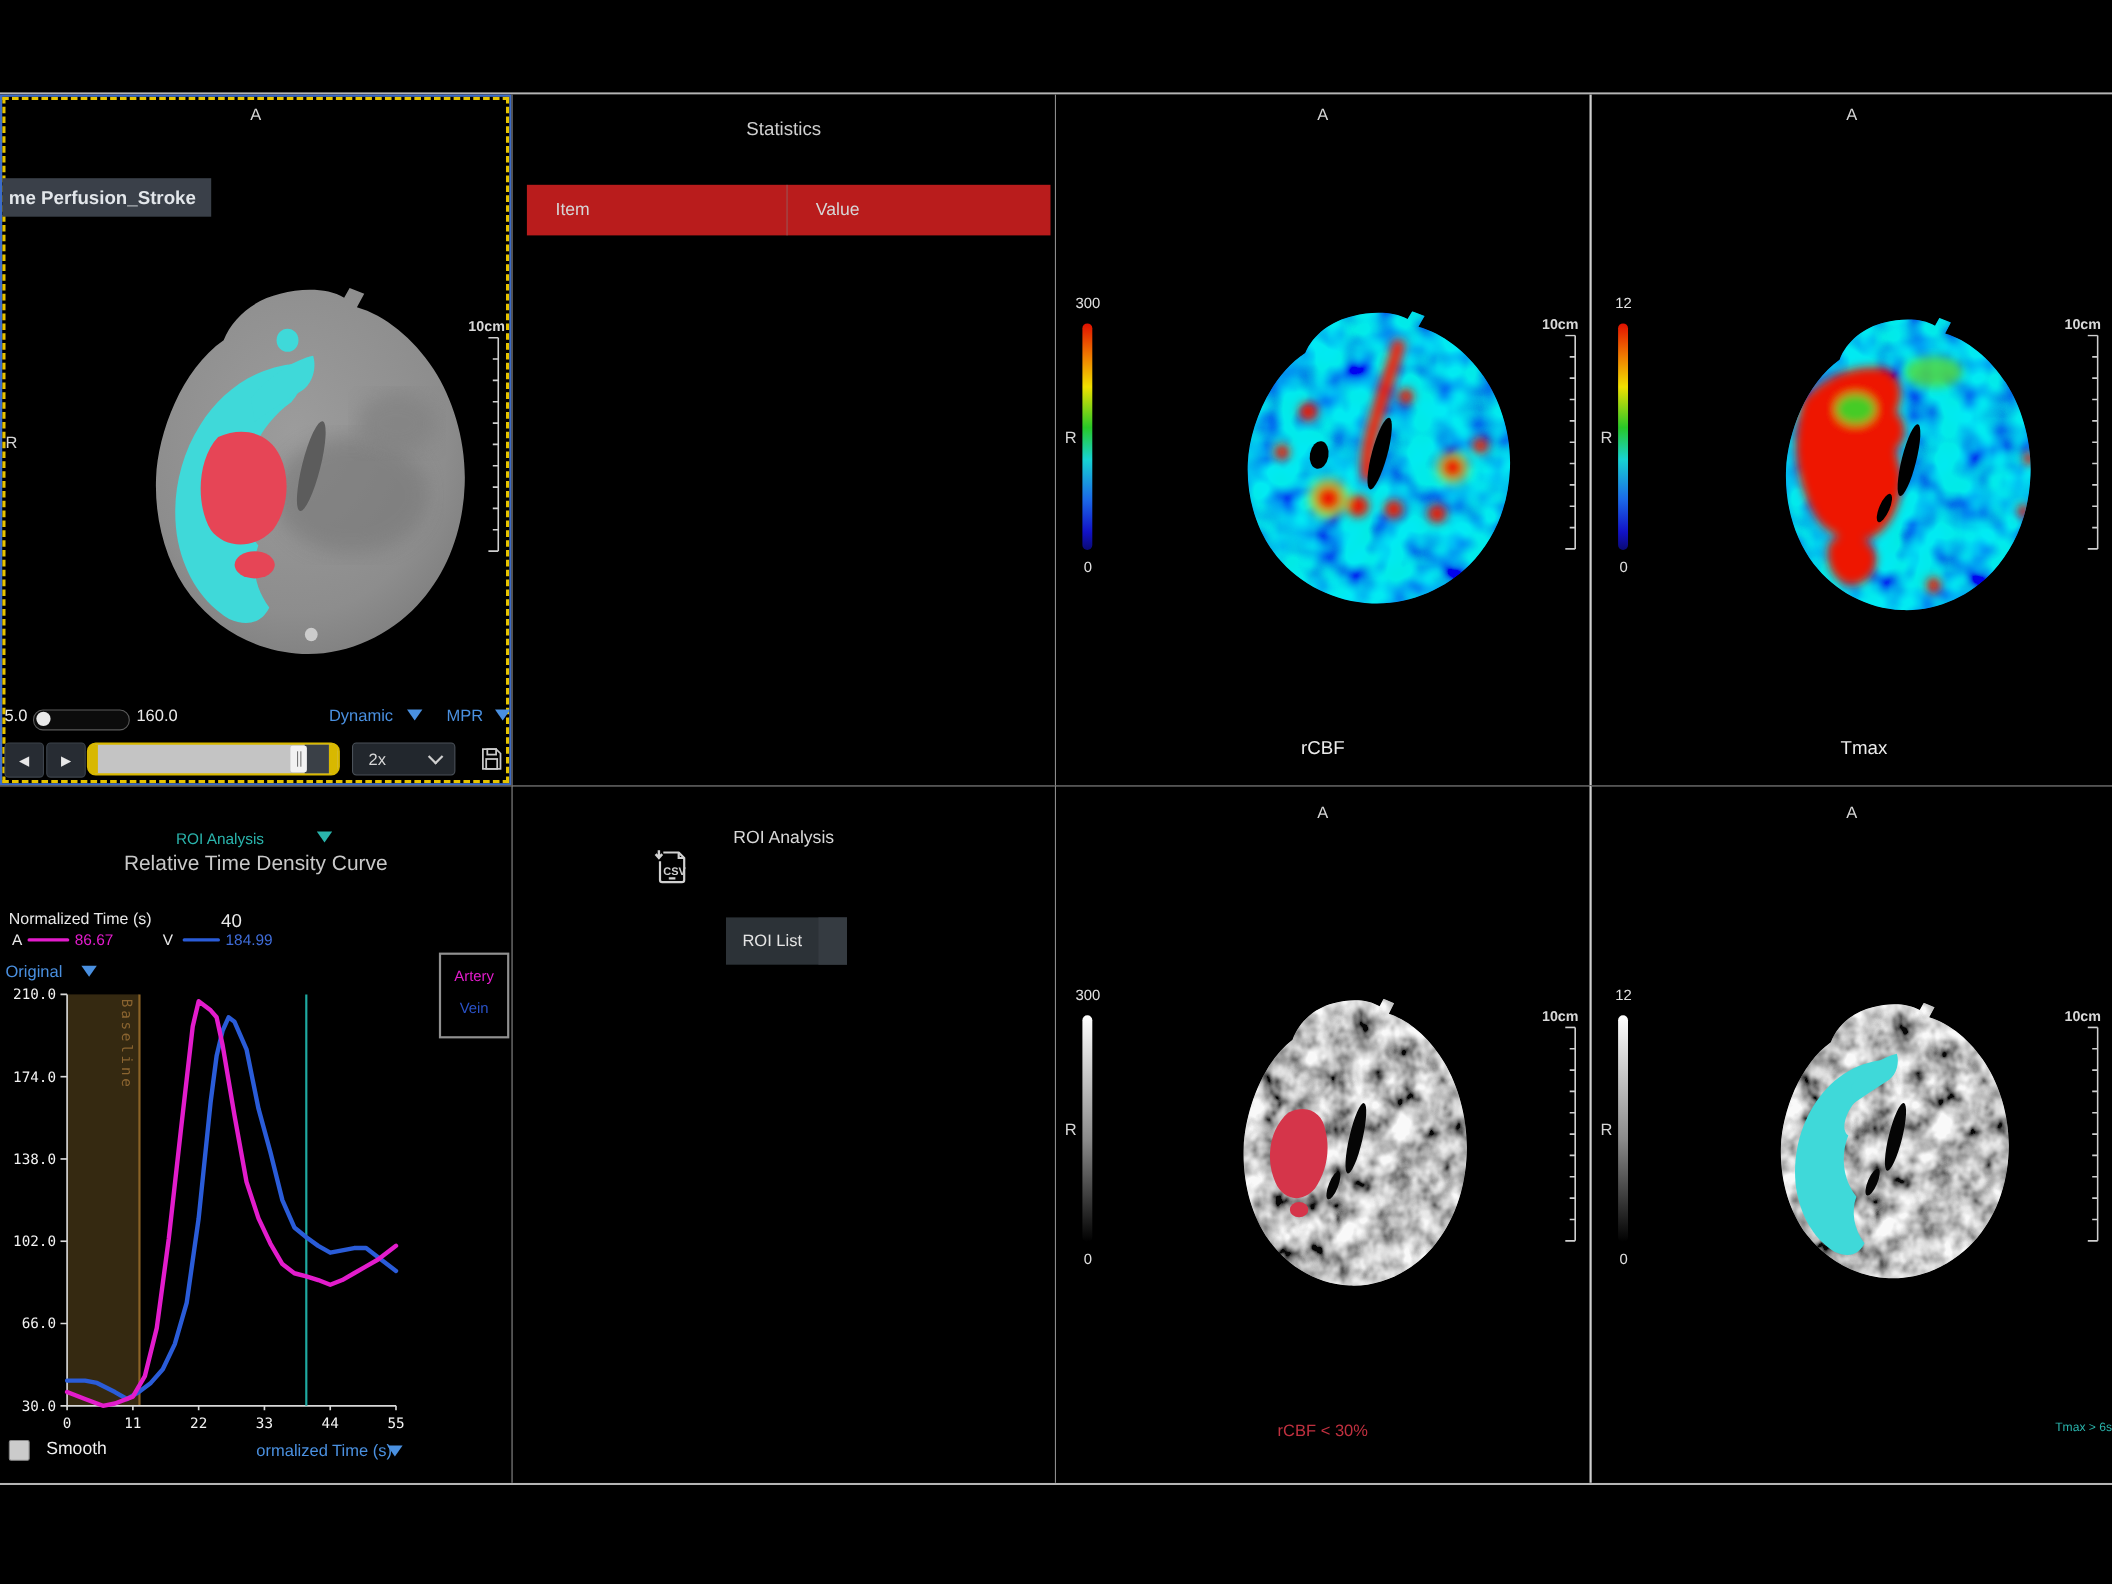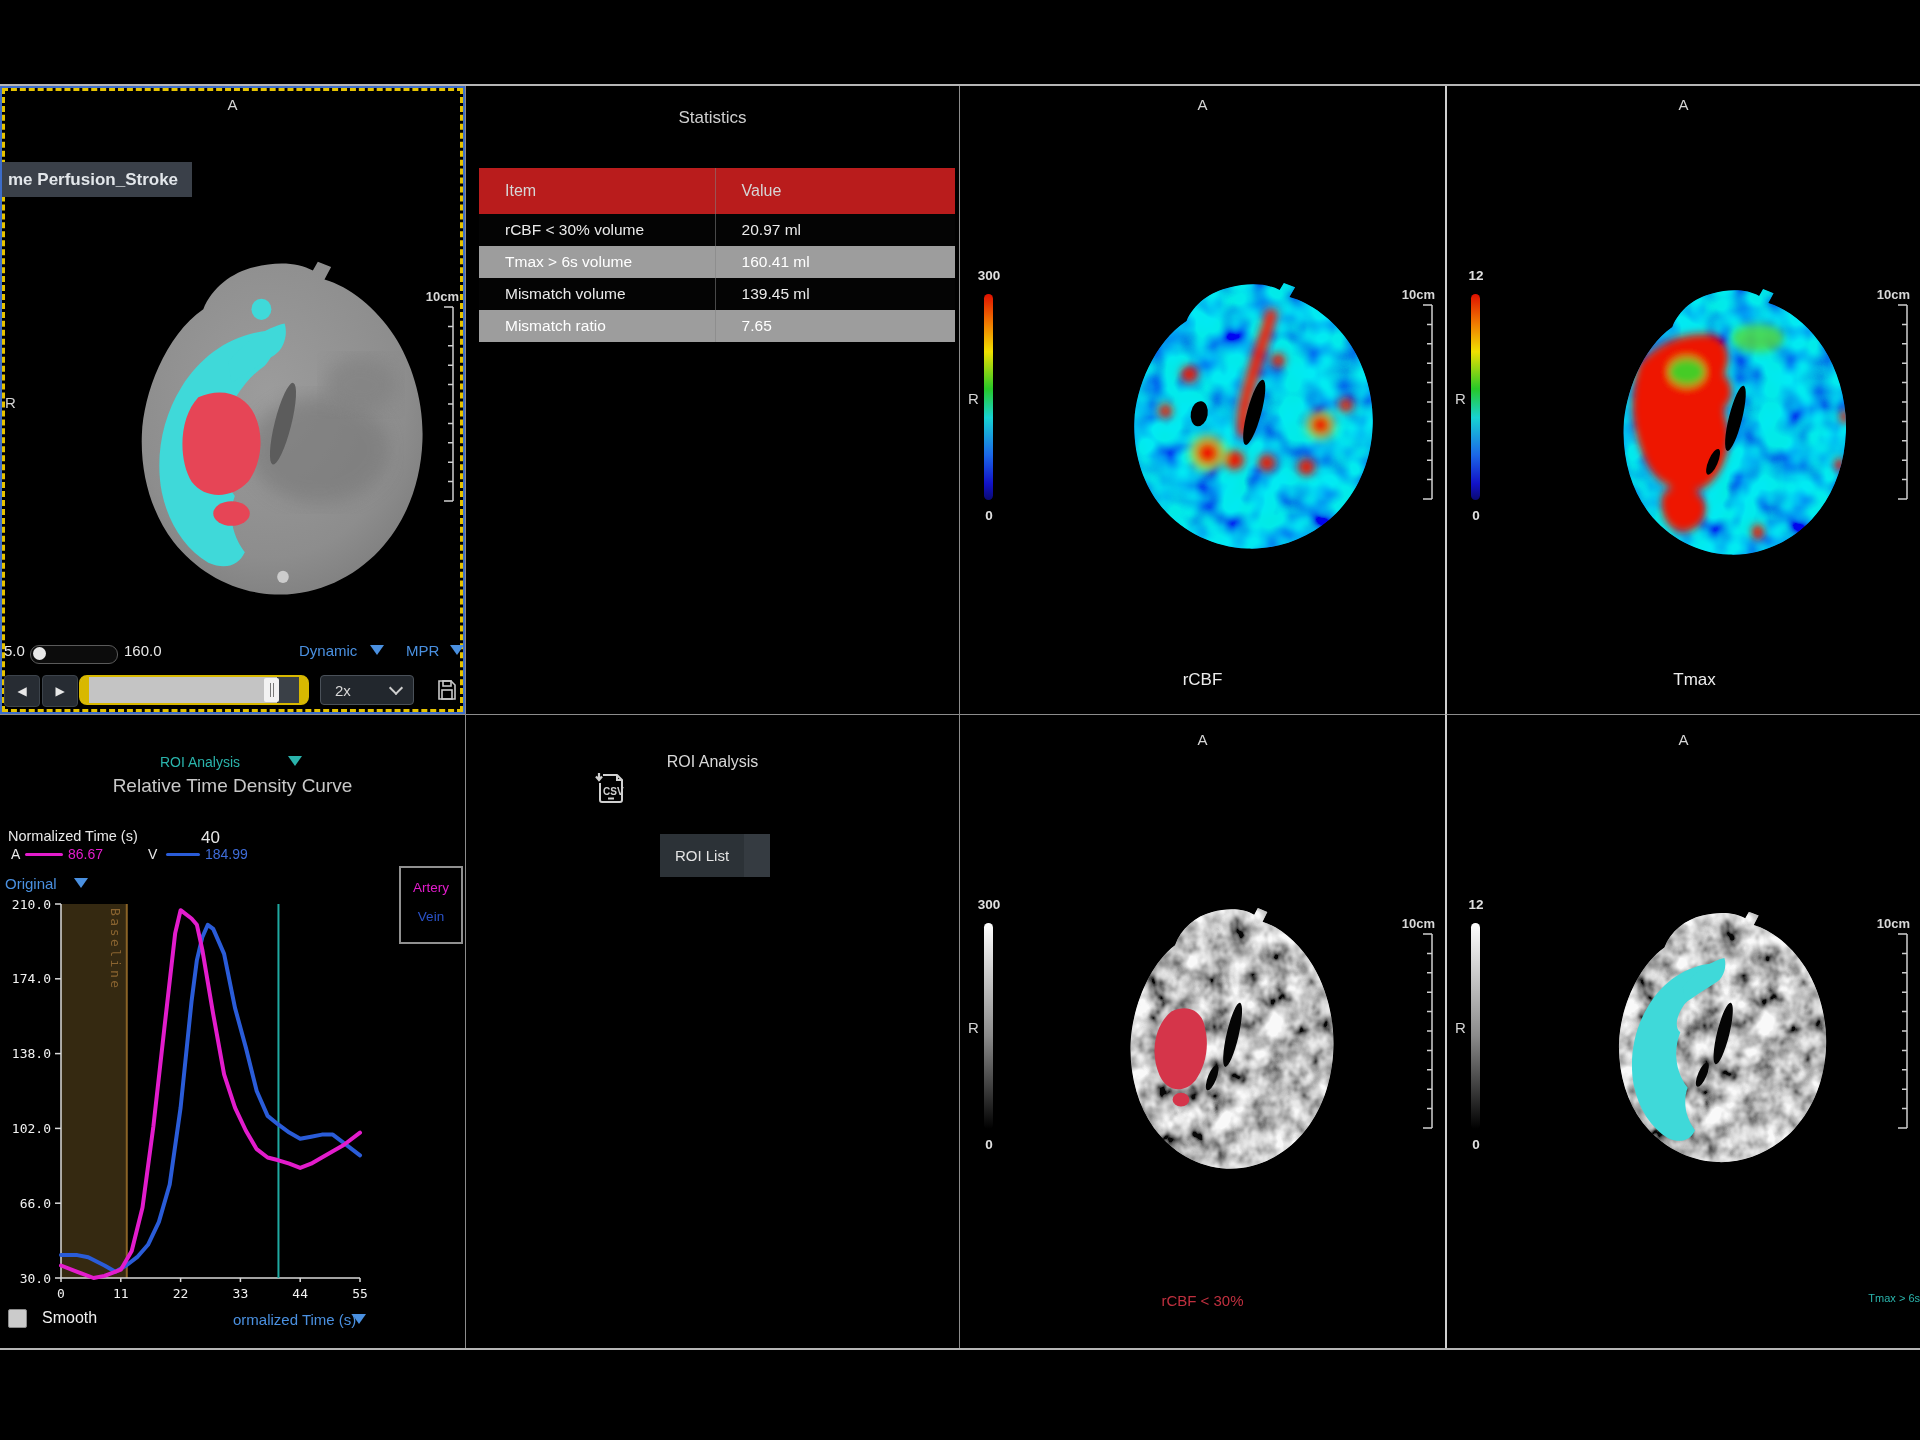--- a/index.html
+++ b/index.html
@@ -12,21 +12,21 @@
   .blbright{border-left:2px solid #cfcfcf;}
   .bt1{border-top:1px solid #8c8c8c;}
   .sel{border:2px solid #3c6cc8;}
   .sel-dash{position:absolute;inset:0;border:3px dashed #e6c300;pointer-events:none;}
   .abs{position:absolute;}
   .lbl{position:absolute;color:#d5d5d5;font-size:15px;}
   .cap{position:absolute;width:100%;text-align:center;}
   .cbar{position:absolute;width:9px;border-radius:5px;}
   .jet{background:linear-gradient(to bottom,#e01000 0%,#f07800 14%,#f0e000 28%,#28c828 46%,#17d3d3 60%,#1b68e8 78%,#1212c8 92%,#0a0a72 100%);}
   .gray{background:linear-gradient(to bottom,#ffffff 0%,#8a8a8a 55%,#000000 100%);}
-  .cbl{position:absolute;width:40px;text-align:center;color:#e0e0e0;font-size:13.5px;font-weight:bold;}
+  .cbl{position:absolute;width:40px;text-align:center;color:#e0e0e0;font-size:13.5px;font-weight:normal;}
   .scale-lbl{position:absolute;color:#d8d8d8;font-size:13px;font-weight:bold;}
   .tri{display:inline-block;width:0;height:0;border-left:7px solid transparent;border-right:7px solid transparent;border-top:10px solid currentColor;}
   .chev{display:inline-block;width:8px;height:8px;border-right:2px solid #cfcfcf;border-bottom:2px solid #cfcfcf;transform:rotate(45deg);}
   .blue{color:#4a90e0;}
   .teal{color:#2ab4ac;}
   .btn{position:absolute;background:#272c33;border:1px solid #3c434b;border-radius:4px;
        color:#e8e8e8;display:flex;align-items:center;justify-content:center;font-size:12px;}
   
   .stat-table{position:absolute;left:13px;top:82px;right:4px;}
   .stat-header{display:flex;height:46px;background:#b91c1c;color:#d6d6d6;font-size:16px;align-items:center;}
@@ -145,38 +145,20 @@
     </div>
   </div>
 
   <div class="panel bl1" style="left:465px;top:0;width:494px;height:628px;">
     <div class="cap" style="top:22px;color:#cfcfcf;font-size:17px;">Statistics</div>
     <div class="stat-table">
       <div class="stat-header">
         <div class="c-item">Item</div>
         <div class="c-val">Value</div>
       </div>
-      <div id="stats-body">
-            <div class="stat-row">
-              <div class="c-item">rCBF &lt; 30% volume</div>
-              <div class="c-val">20.97 ml</div>
-            </div>
-            <div class="stat-row hl">
-              <div class="c-item">Tmax &gt; 6s volume</div>
-              <div class="c-val">160.41 ml</div>
-            </div>
-            <div class="stat-row">
-              <div class="c-item">Mismatch volume</div>
-              <div class="c-val">139.45 ml</div>
-            </div>
-            <div class="stat-row hl">
-              <div class="c-item">Mismatch ratio</div>
-              <div class="c-val">7.65</div>
-            </div>
-          </div>
     </div>
   </div>
 
   <div class="panel bl1" style="left:959px;top:0;width:486px;height:628px;">
     <div class="lbl" style="top:10px;width:100%;text-align:center;">A</div>
     <div class="cbl" style="left:9px;top:182px;">300</div>
     <div class="cbar jet" style="left:24px;top:208px;height:206px;"></div>
     <div class="cbl" style="left:9px;top:422px;">0</div>
     <div class="lbl" style="left:8px;top:304px;">R</div>
     <div class="scale-lbl" style="right:10px;top:201px;">10cm</div>

